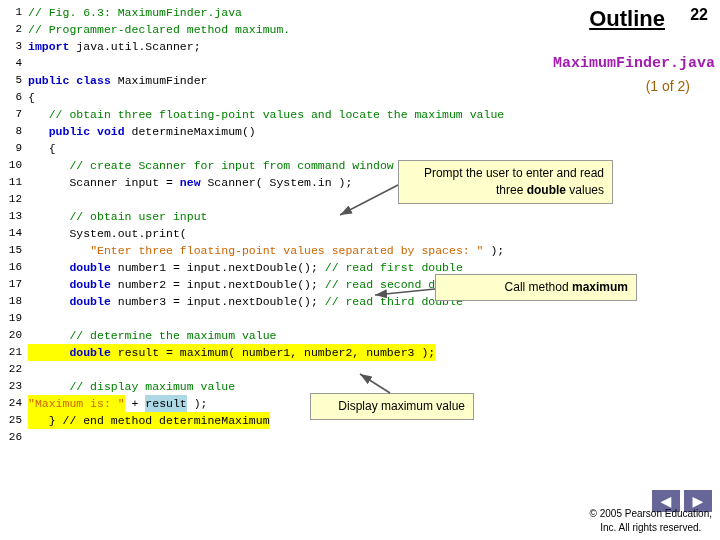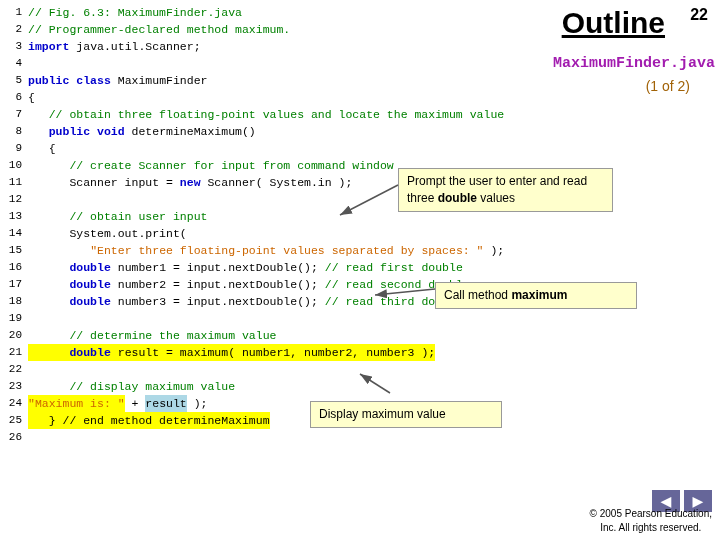--- a/index.html
+++ b/index.html
@@ -20,21 +20,21 @@
       font-size: 16px;
       font-weight: bold;
       color: #000;
     }
 
     
     #outline-heading {
       position: absolute;
       top: 6px;
       right: 55px;
-      font-size: 30px;
+      font-size: 22px;
       font-weight: bold;
       color: #000;
       text-decoration: underline;
     }
 
     
     #file-name {
       position: absolute;
       top: 55px;
       right: 5px;
@@ -94,23 +94,22 @@
     .highlight-blue { background: #add8e6; }
 
     
     .callout-box {
       position: absolute;
       background: #ffffcc;
       border: 1px solid #999;
       padding: 4px 8px;
       font-size: 12px;
       color: #000;
-      text-align: left;
+      text-align: right;
       line-height: 1.4;
-      margin-top: 8px;
     }
 
     
     #arrows-svg {
       position: absolute;
       top: 0;
       left: 0;
       width: 720px;
       height: 540px;
       pointer-events: none;
@@ -308,21 +307,21 @@
 </div>
 
 <div class="callout-box" id="callout-prompt" style="left: 398px; top: 160px; width: 215px;">
   <span>Prompt the user to enter and read three <strong>double</strong> values</span>
 </div>
 
 <div class="callout-box" id="callout-maximum" style="left: 435px; top: 274px; width: 202px;">
   <span>Call method <strong>maximum</strong></span>
 </div>
 
-<div class="callout-box" id="callout-display" style="left: 310px; top: 393px; width: 192px;">
+<div class="callout-box" id="callout-display" style="left: 310px; top: 393px; width: 164px;">
   <span>Display maximum value</span>
 </div>
 
 <svg id="arrows-svg" xmlns="http://www.w3.org/2000/svg">
   <defs>
     <marker id="arrowhead" markerWidth="8" markerHeight="6" refX="8" refY="3" orient="auto">
       <polygon points="0 0, 8 3, 0 6" fill="#555"></polygon>
     </marker>
   </defs>
 

